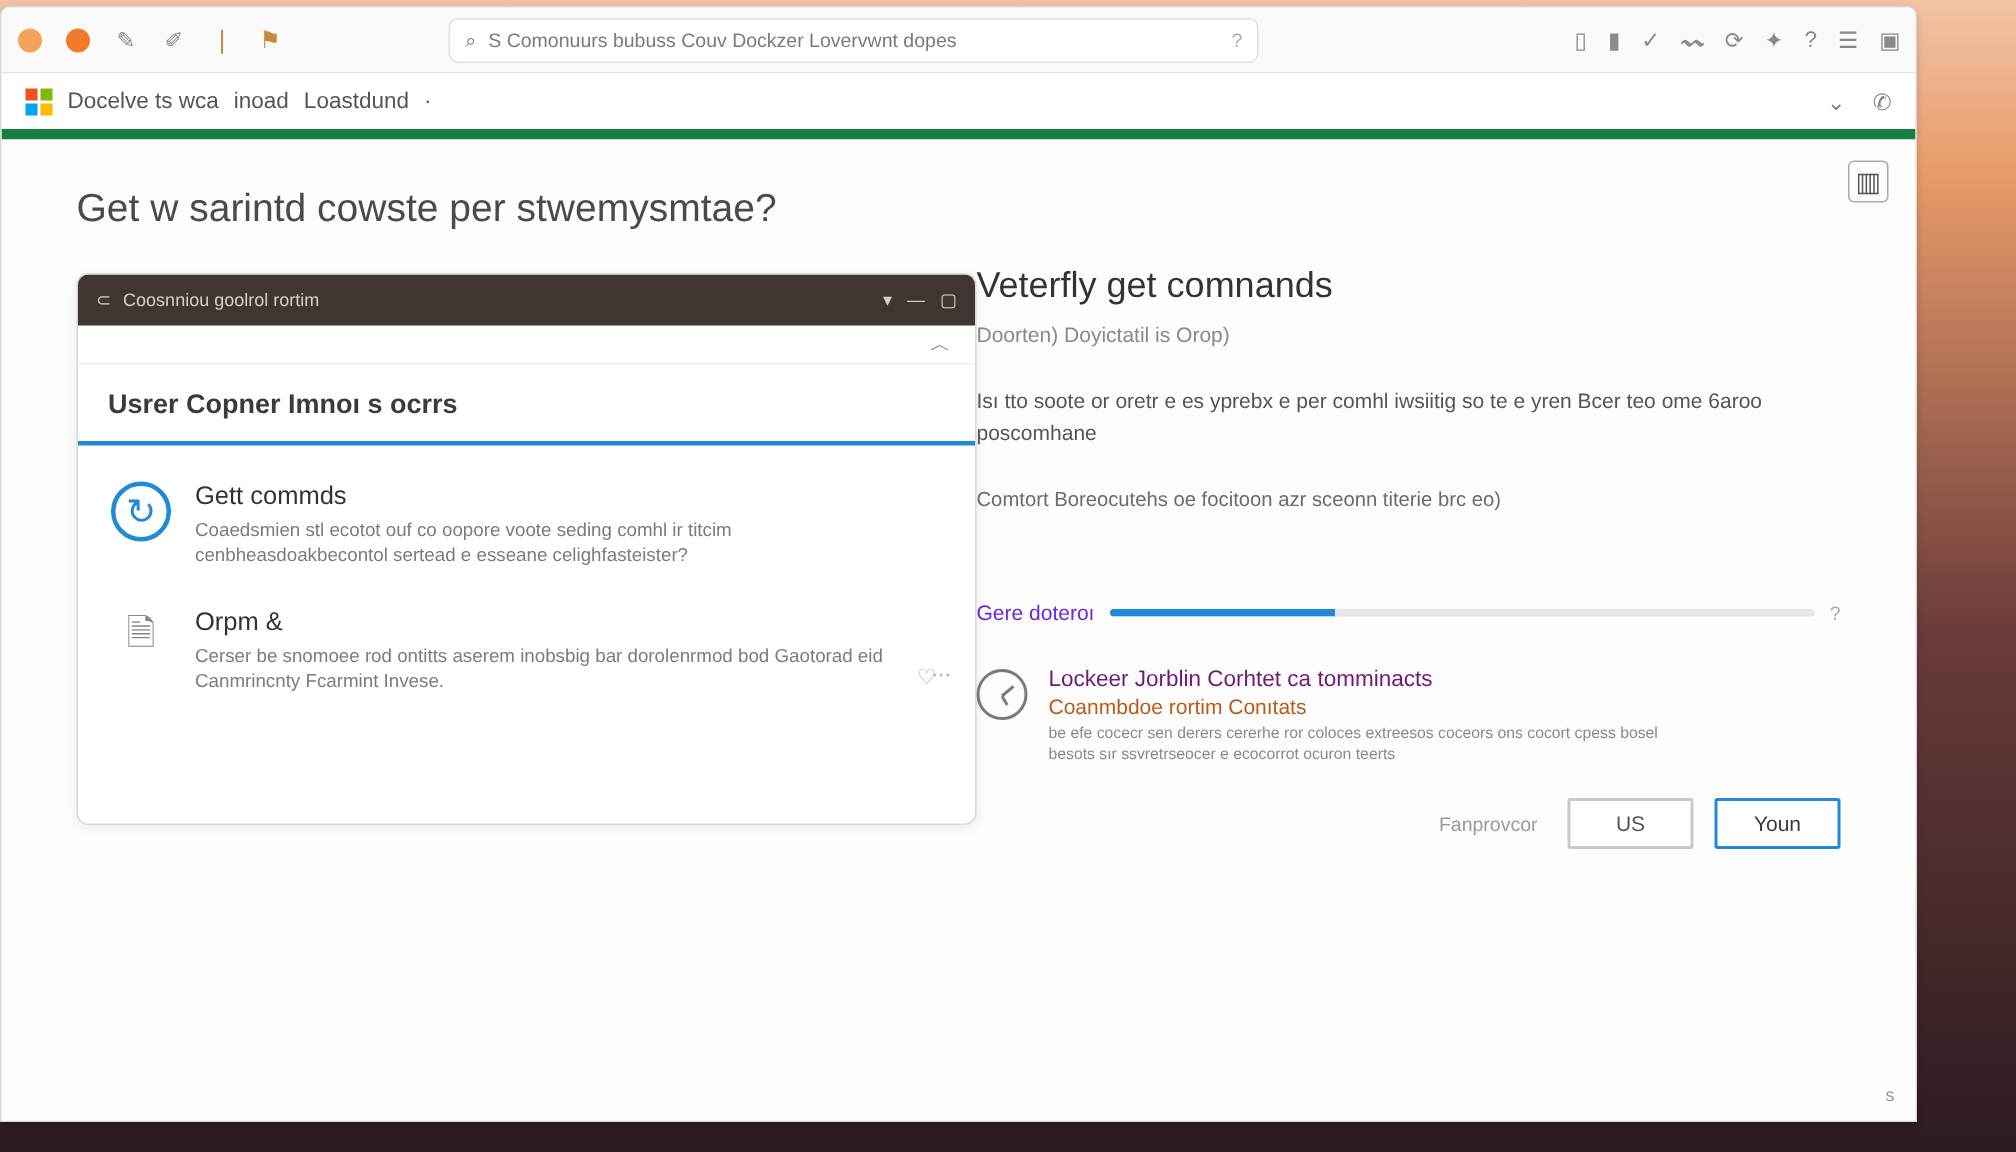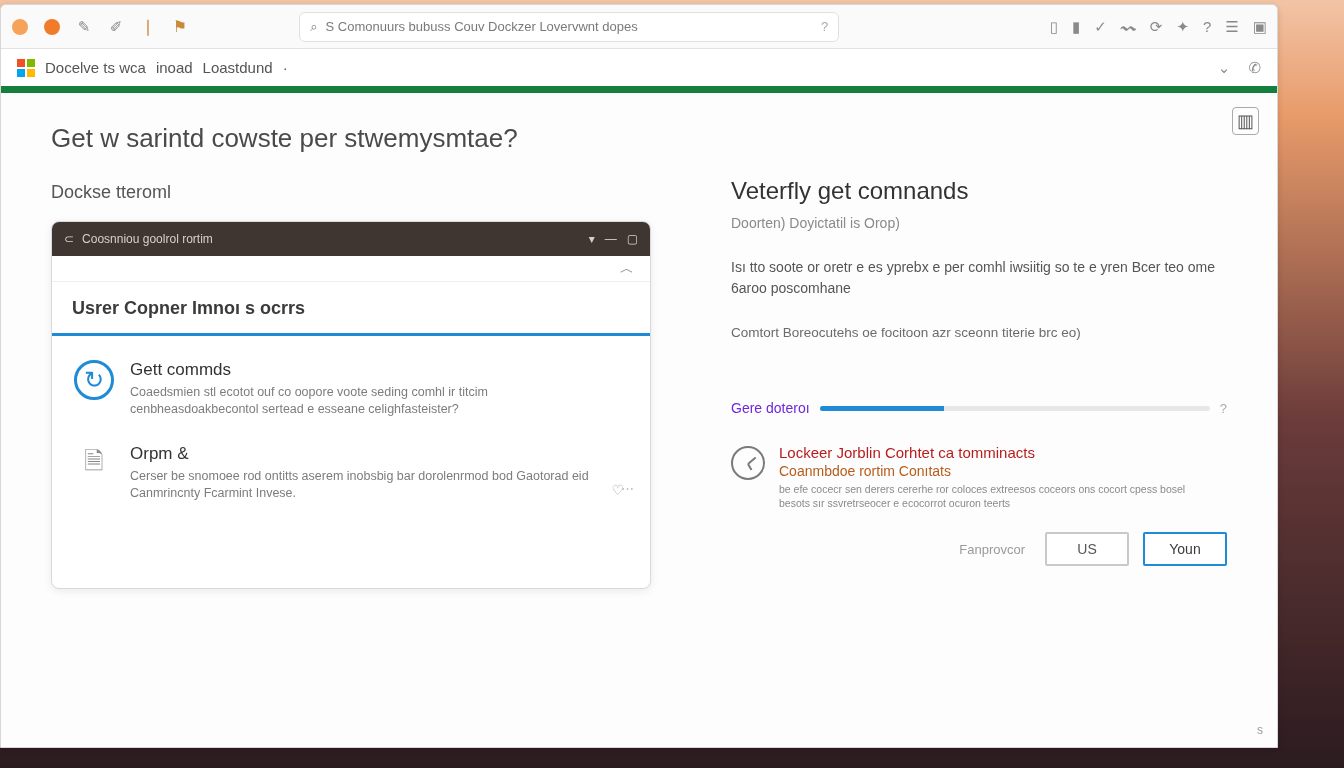--- a/index.html
+++ b/index.html
@@ -58,21 +58,21 @@
 
   
   .content {
     position:relative;
     padding: 30px 50px 0 50px;
     height: calc(100% - 88px);
     background:#fdfdfd;
   }
   .float-icon { position:absolute; right:18px; top:14px; color:#555; font-size:18px; border:1px solid #aaa; border-radius:4px; padding:2px 4px; }
 
-  .main-row { display:flex; gap:80px; }
+  .main-row { display:flex; }
   .left-col { width:600px; }
   .right-col { flex:1; padding-top:54px; }
 
   .page-title { font-size:26px; color:#4a4a4a; font-weight:500; margin-bottom:28px; }
   .subtitle   { font-size:18px; color:#555; margin-bottom:18px; }
 
   
   .term-card {
     border:1px solid #d9d9d9; border-radius:8px; overflow:hidden;
     box-shadow:0 2px 8px rgba(0,0,0,.08); background:#fff;
@@ -114,21 +114,21 @@
   .callout { display:flex; gap:14px; align-items:flex-start; margin-bottom:22px; }
   .callout .clock {
     width:34px; height:34px; border:2.5px solid #7a7a7a; border-radius:50%;
     position:relative; flex:0 0 34px; margin-top:2px;
   }
   .callout .clock::before, .callout .clock::after {
     content:""; position:absolute; left:50%; top:50%; background:#7a7a7a; transform-origin:left center;
   }
   .callout .clock::before { width:10px; height:2px; transform:rotate(-40deg); }
   .callout .clock::after  { width:7px;  height:2px; transform:rotate(60deg); }
-  .callout .ct-title { font-size:15px; color:#b91c1c; font-weight:500; }
+  .callout .ct-title { font-size:15px; color:#701a75; font-weight:500; }
   .callout .ct-sub   { font-size:14px; color:#b85c1a; margin:2px 0 4px 0; }
   .callout .ct-small { font-size:10.5px; color:#8a8a8a; line-height:1.3; max-width:430px; }
 
   .btn-row { display:flex; gap:14px; align-items:center; justify-content:flex-end; }
   .ghost-label { font-size:13px; color:#9a9a9a; margin-right:6px; }
   .btn {
     min-width:84px; height:34px; border:2px solid #1f8ad6; background:#fff; color:#3a3a3a;
     font-size:14px; border-radius:2px; display:flex; align-items:center; justify-content:center;
   }
   .btn.secondary { border-color:#c9c9c9; color:#555; }
@@ -190,21 +190,20 @@
     </div>
   </div>
 
   <div class="content">
     <span class="float-icon">▥</span>
 
     <div class="main-row">
 
       <div class="left-col">
         <div class="page-title">Get w sarintd cowste per stwemysmtae?</div>
-        <div class="subtitle">Dockse tteroml</div>
 
         <div class="term-card">
           <div class="term-titlebar">
             <span>⊂</span>
             <span>Coosnniou goolrol rortim</span>
             <div class="win-ctrls">
               <span>▾</span>
               <span>—</span>
               <span>▢</span>
             </div>

